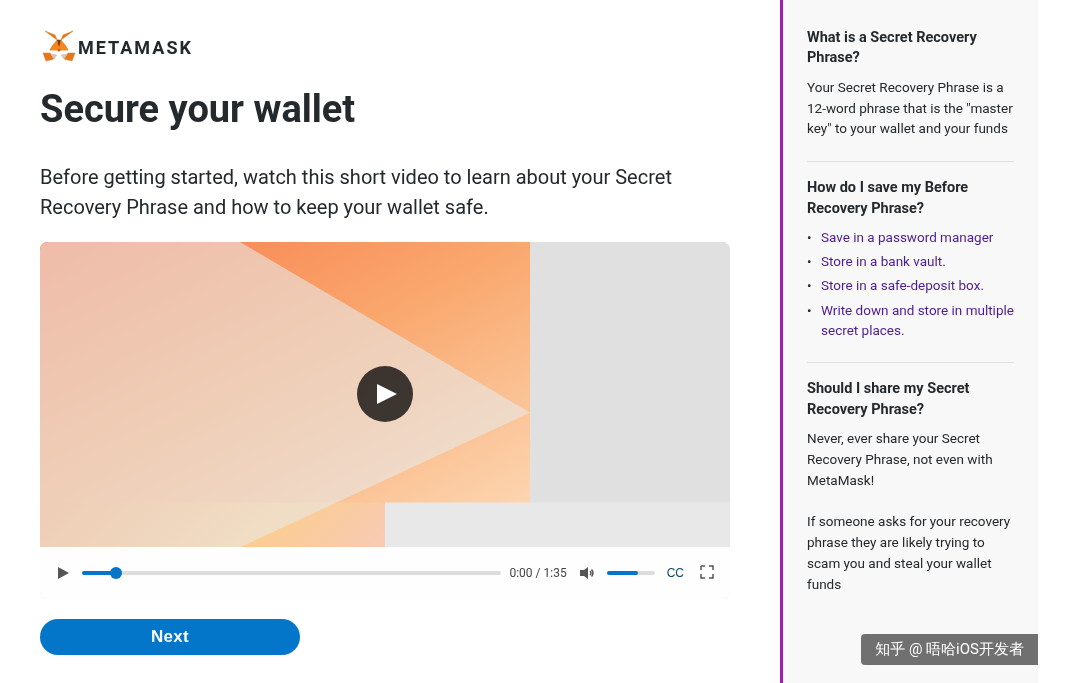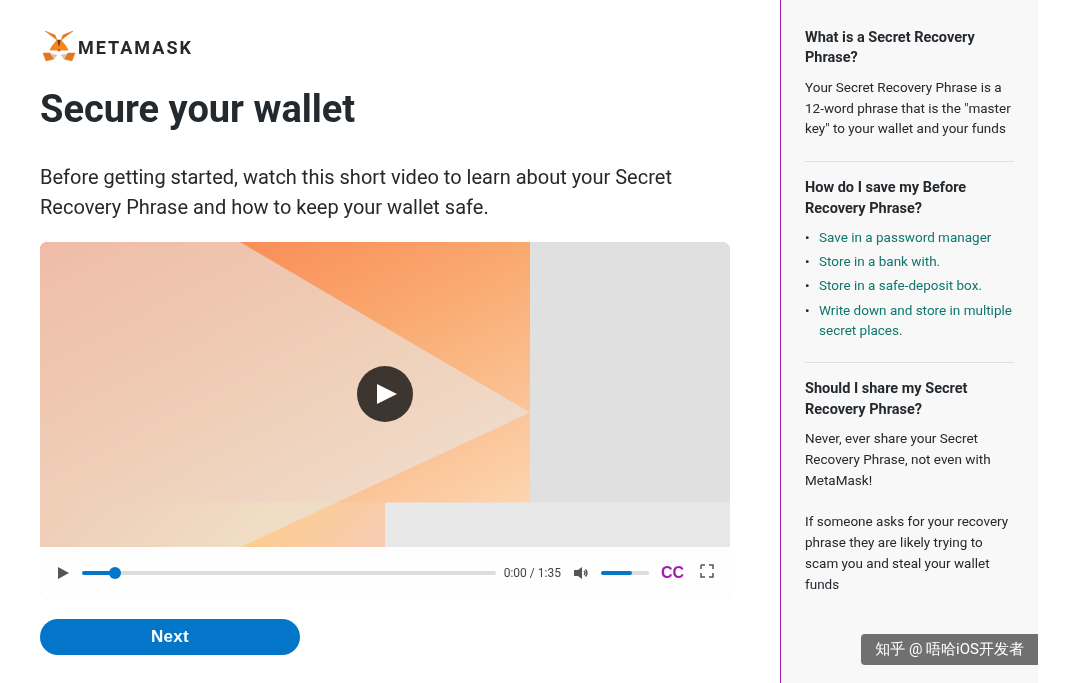--- a/index.html
+++ b/index.html
@@ -159,42 +159,42 @@
     .volume-fill {
       width: 65%;
       height: 100%;
       background: #0376c9;
       border-radius: 2px;
     }
     .cc-btn, .fullscreen-btn {
       background: none;
       border: none;
       cursor: pointer;
-      font-size: 16px;
-      color: #a21caf;
+      font-size: 12px;
+      color: #0c4a6e;
       padding: 2px 4px;
-      font-weight: 700;
+      font-weight: 400;
     }
     .next-button {
       margin-top: 20px;
       width: 260px;
       height: 36px;
       background: #0376c9;
       color: #fff;
       border: none;
       border-radius: 30px;
       font-size: 17px;
       font-weight: 600;
       cursor: pointer;
       letter-spacing: 0.3px;
     }
     .right-panel {
       width: 258px;
       background: #f8f8f8;
-      border-left: 1px solid #a21caf;
+      border-left: 3px solid #a21caf;
       padding: 28px 24px;
       overflow-y: auto;
       font-size: 14px;
       color: #24292e;
       flex-shrink: 0;
     }
     .faq-section {
       margin-bottom: 22px;
     }
     .faq-question {
@@ -210,21 +210,21 @@
       line-height: 1.55;
       margin-bottom: 10px;
     }
     .faq-list {
       list-style: none;
       padding: 0;
       margin: 0;
     }
     .faq-list li {
       font-size: 13.5px;
-      color: #0f766e;
+      color: #4c1d95;
       line-height: 1.5;
       padding-left: 14px;
       position: relative;
       margin-bottom: 4px;
     }
     .faq-list li::before {
       content: '•';
       position: absolute;
       left: 0;
       color: #24292e;
@@ -347,21 +347,21 @@
     <div class="faq-question">What is a Secret Recovery Phrase?</div>
     <div class="faq-answer">Your Secret Recovery Phrase is a 12-word phrase that is the "master key" to your wallet and your funds</div>
   </div>
 
   <div class="divider"></div>
 
   <div class="faq-section">
     <div class="faq-question">How do I save my Before Recovery Phrase?</div>
     <ul class="faq-list">
       <li>Save in a password manager</li>
-      <li>Store in a bank with.</li>
+      <li>Store in a bank vault.</li>
       <li>Store in a safe-deposit box.</li>
       <li>Write down and store in multiple secret places.</li>
     </ul>
   </div>
 
   <div class="divider"></div>
 
   <div class="faq-section">
     <div class="faq-question">Should I share my Secret Recovery Phrase?</div>
     <div class="faq-answer" style="white-space: pre-line;">Never, ever share your Secret Recovery Phrase, not even with MetaMask!

